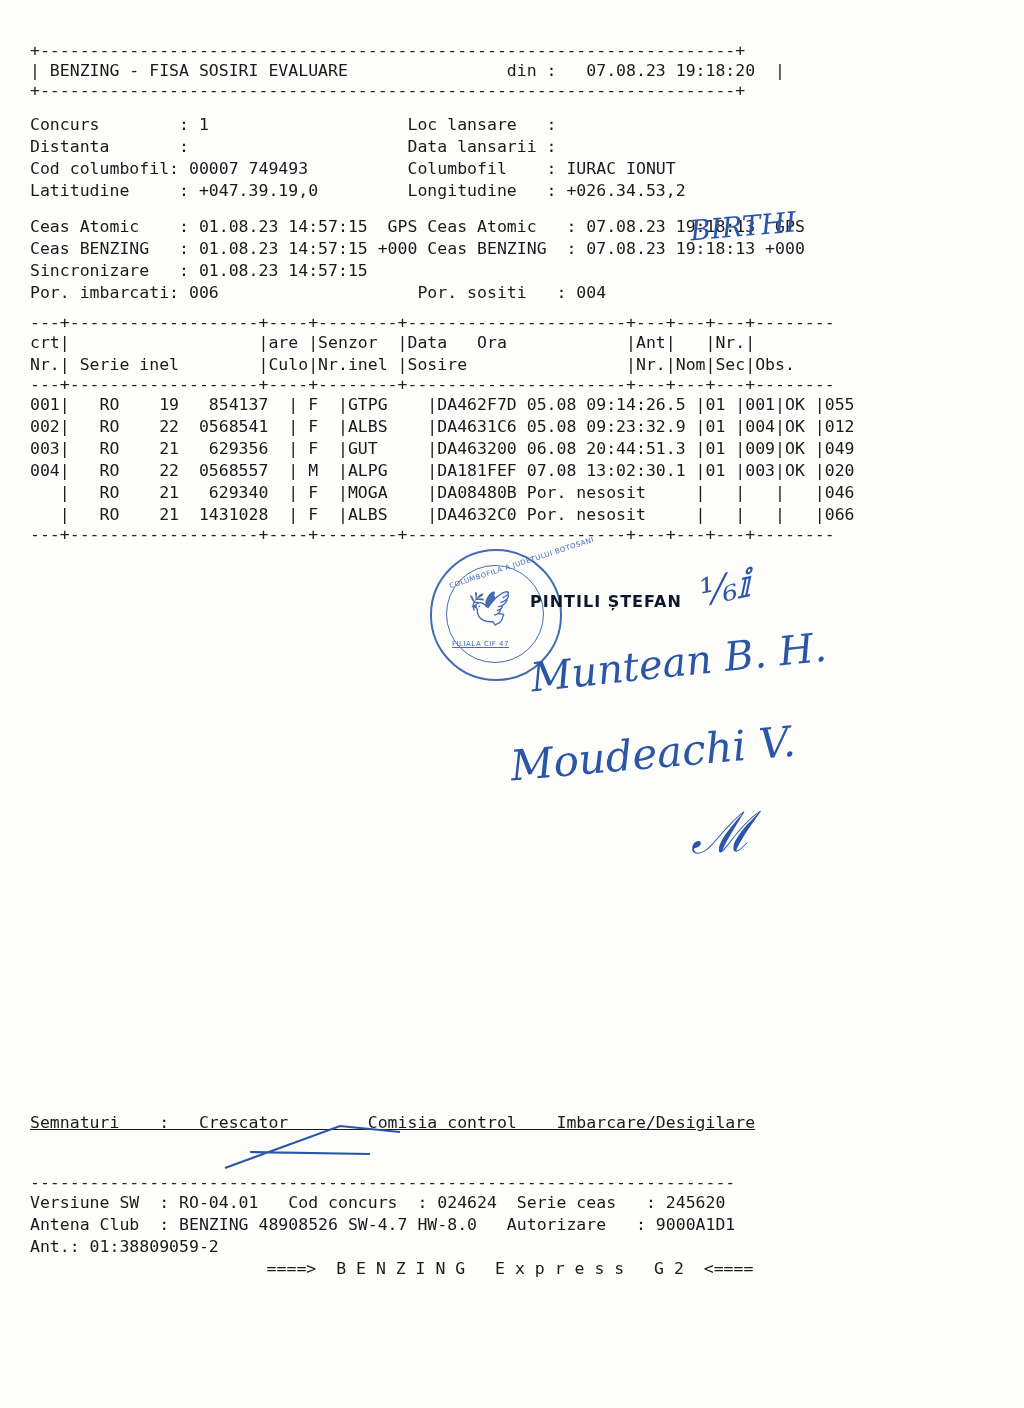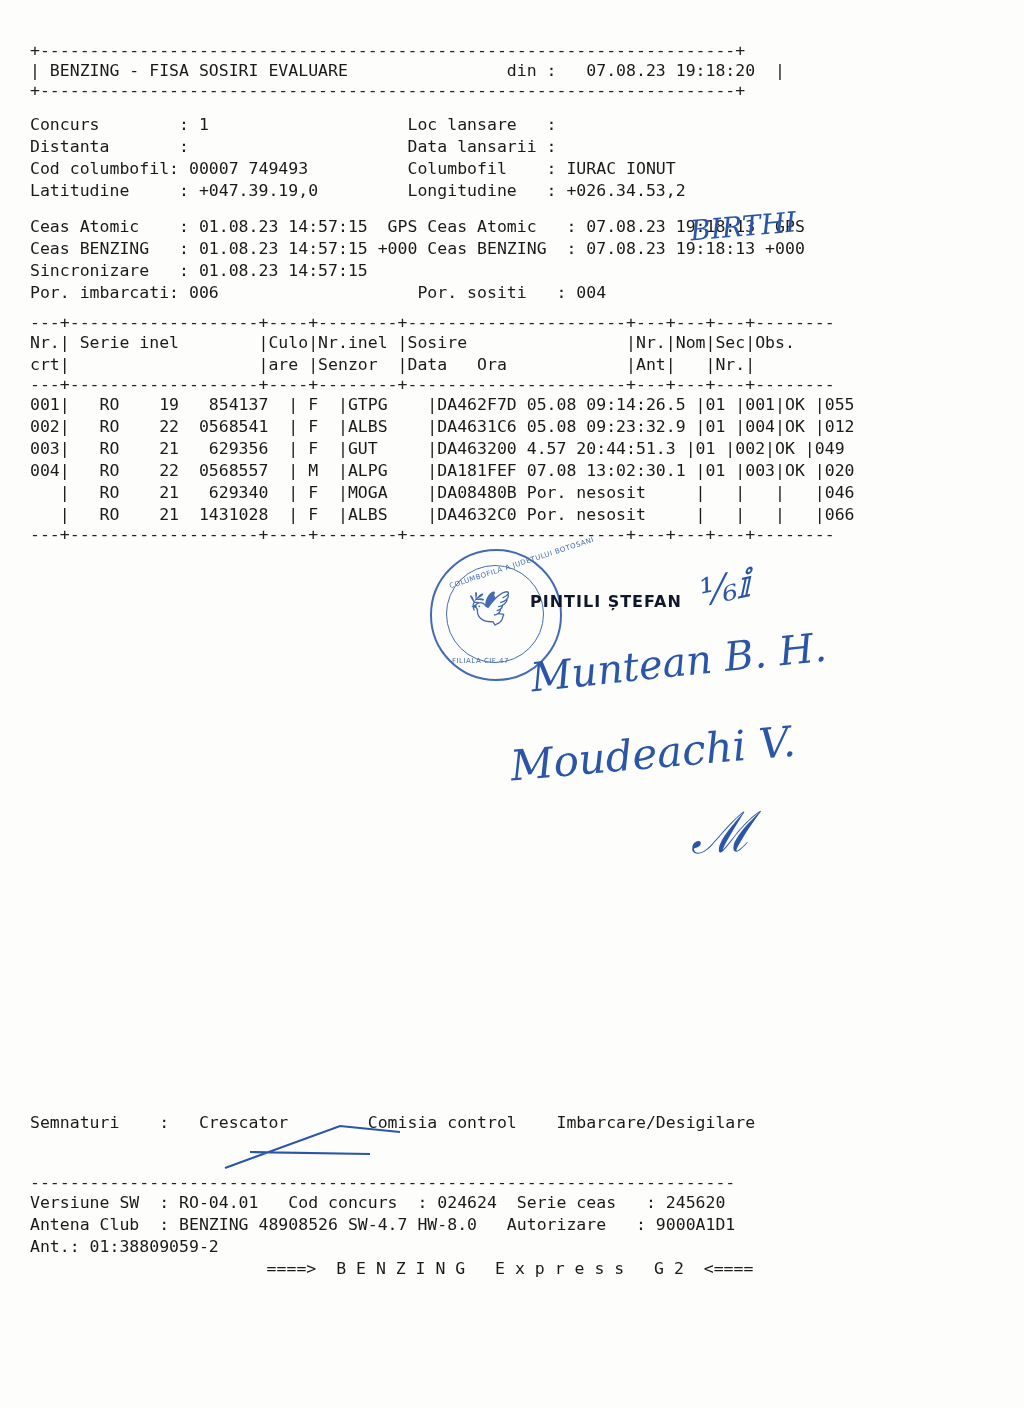--- a/index.html
+++ b/index.html
@@ -148,50 +148,50 @@
 
     <div class="blk">
       <div class="mono">Ceas Atomic    : 01.08.23 14:57:15  GPS Ceas Atomic   : 07.08.23 19:18:13  GPS</div>
       <div class="mono">Ceas BENZING   : 01.08.23 14:57:15 +000 Ceas BENZING  : 07.08.23 19:18:13 +000</div>
       <div class="mono">Sincronizare   : 01.08.23 14:57:15</div>
       <div class="mono">Por. imbarcati: 006                    Por. sositi   : 004</div>
     </div>
 
     <div class="tbl">
       <div class="rule">---+-------------------+----+--------+----------------------+---+---+---+--------</div>
+      <div class="mono">crt|                   |are |Senzor  |Data   Ora            |Ant|   |Nr.|</div>
       <div class="mono">Nr.| Serie inel        |Culo|Nr.inel |Sosire                |Nr.|Nom|Sec|Obs.</div>
-      <div class="mono">crt|                   |are |Senzor  |Data   Ora            |Ant|   |Nr.|</div>
       <div class="rule">---+-------------------+----+--------+----------------------+---+---+---+--------</div>
       <div class="mono">001|   RO    19   854137  | F  |GTPG    |DA462F7D 05.08 09:14:26.5 |01 |001|OK |055</div>
       <div class="mono">002|   RO    22  0568541  | F  |ALBS    |DA4631C6 05.08 09:23:32.9 |01 |004|OK |012</div>
-      <div class="mono">003|   RO    21   629356  | F  |GUT     |DA463200 4.57 20:44:51.3 |01 |002|OK |049</div>
+      <div class="mono">003|   RO    21   629356  | F  |GUT     |DA463200 06.08 20:44:51.3 |01 |009|OK |049</div>
       <div class="mono">004|   RO    22  0568557  | M  |ALPG    |DA181FEF 07.08 13:02:30.1 |01 |003|OK |020</div>
       <div class="mono">   |   RO    21   629340  | F  |MOGA    |DA08480B Por. nesosit     |   |   |   |046</div>
       <div class="mono">   |   RO    21  1431028  | F  |ALBS    |DA4632C0 Por. nesosit     |   |   |   |066</div>
       <div class="rule">---+-------------------+----+--------+----------------------+---+---+---+--------</div>
     </div>
 
     <div class="sig-area">
 
       <div class="stamp">
         <div class="inner"></div>
         <div class="bird">🕊</div>
         <div class="stamp-text" style="left:14px; top:8px; transform:rotate(-18deg);">COLUMBOFILA A JUDETULUI BOTOSANI</div>
-        <div class="stamp-text" style="left:20px; top:106px;">FILIALA CIF 47</div>
+        <div class="stamp-text" style="left:20px; top:89px;text-decoration:underline;">FILIALA CIF 47</div>
       </div>
 
       <div class="stamp-name">PINTILI ȘTEFAN</div>
 
       <div class="hw hw1">⅙ⅈ</div>
       <div class="hw hw2">Muntean B. H.</div>
       <div class="hw hw3">Moudeachi V.</div>
       <div class="hw hw4">ℳ</div>
     </div>
 
-    <div class="sig-line-row" style="position:relative;">
+    <div class="sig-line-row" style="position:relative;text-decoration:underline;">
       <div class="mono">Semnaturi    :   Crescator        Comisia control    Imbarcare/Desigilare</div>
       <svg class="cresc-hw" style="position:absolute; left:190px; top:6px;" width="190" height="60">
         <path d="M5,50 L120,8 L180,14 M30,34 L150,36" stroke="#2b56a8" stroke-width="2.2" fill="none"></path>
       </svg>
     </div>
 
     <div class="footer-blk" style="margin-top:40px;">
       <div class="rule">-----------------------------------------------------------------------</div>
       <div class="mono">Versiune SW  : RO-04.01   Cod concurs  : 024624  Serie ceas   : 245620</div>
       <div class="mono">Antena Club  : BENZING 48908526 SW-4.7 HW-8.0   Autorizare   : 9000A1D1</div>

